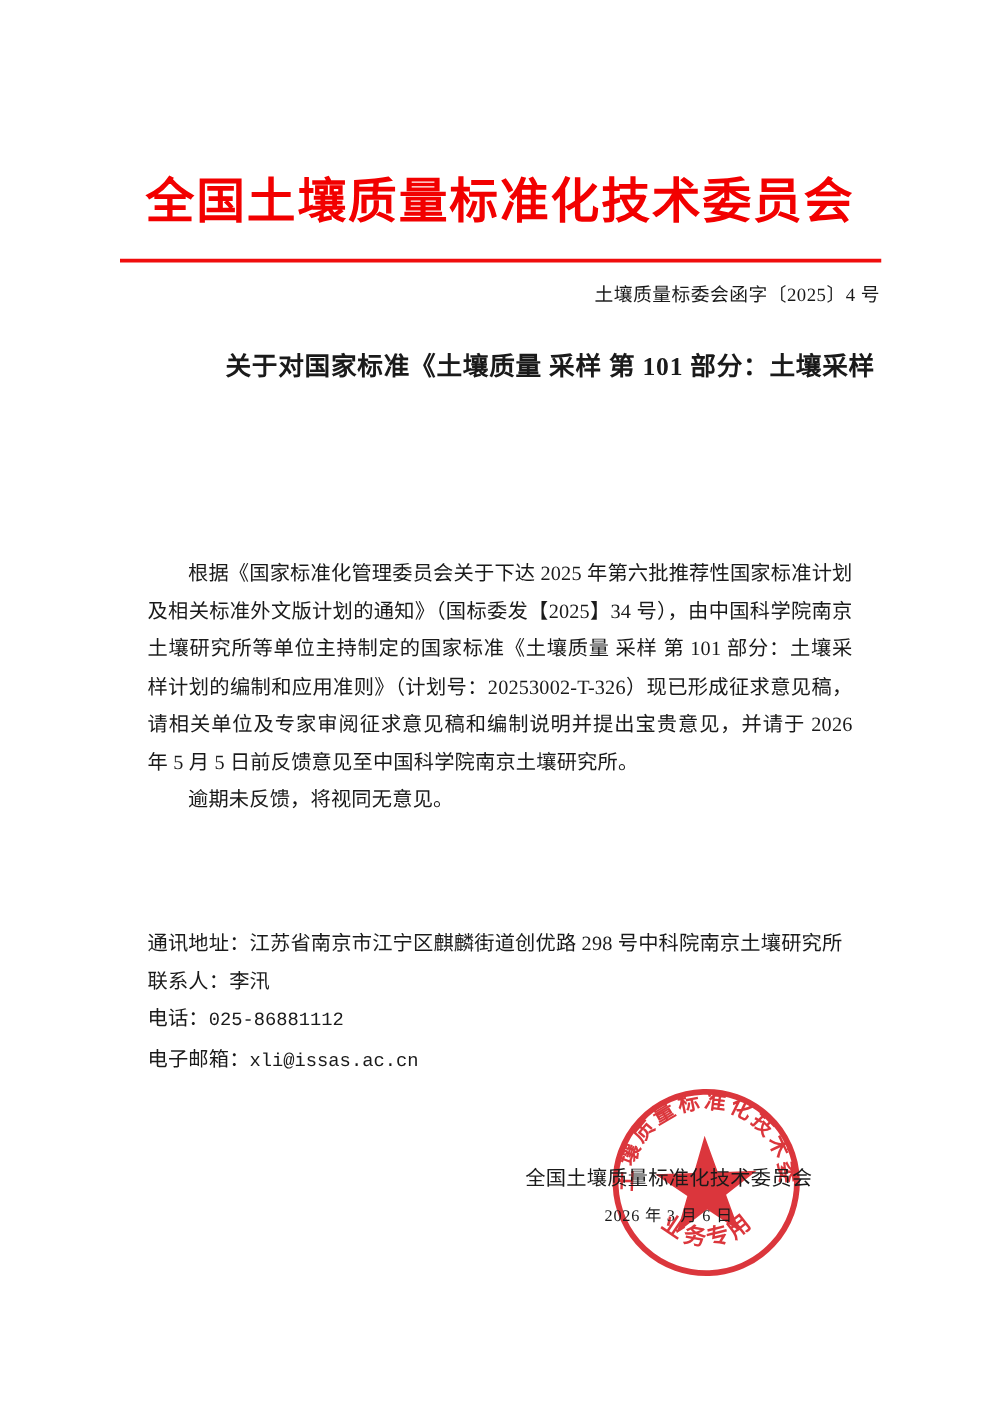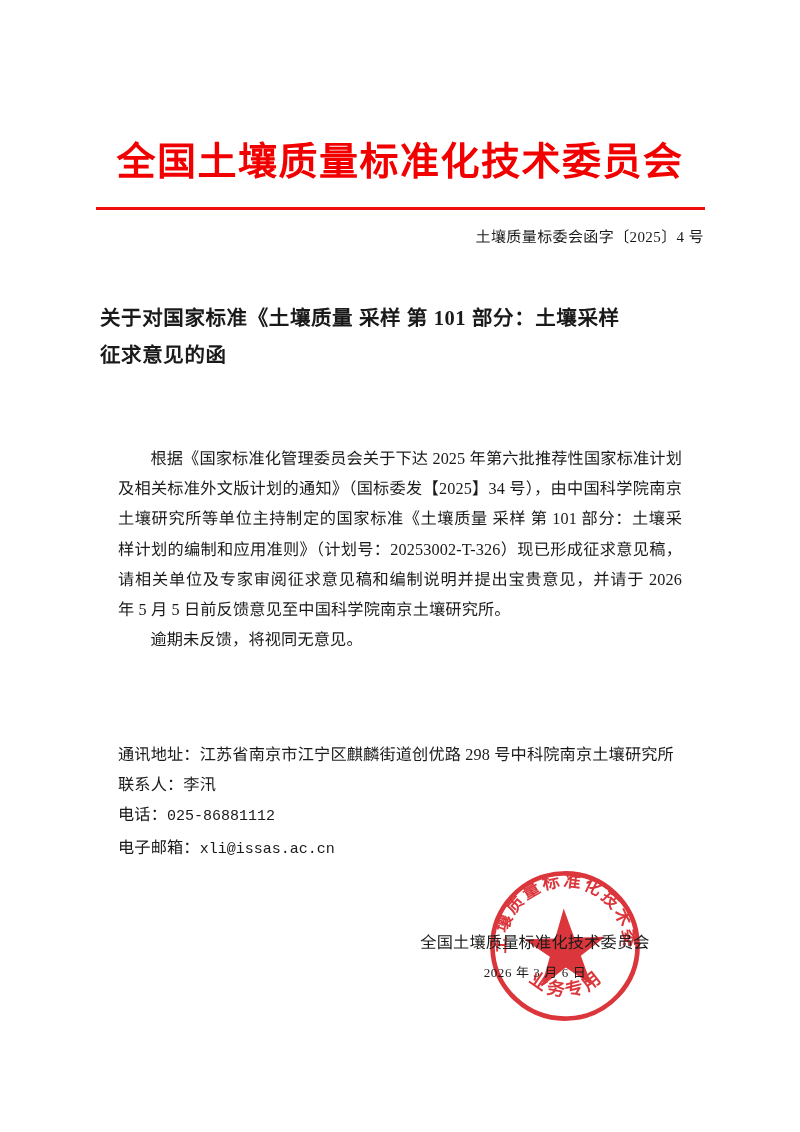--- a/index.html
+++ b/index.html
@@ -59,23 +59,23 @@
     font-size: 15px;
     line-height: 24px;
     letter-spacing: 0.4px;
     white-space: nowrap;
   }
 
   
   .title-block {
     position: absolute;
     left: 100px;
-    top: 300px;
+    top: 276px;
     width: 600px;
-    text-align: left;
+    text-align: right;
   }
   .title-line {
     font-weight: 700;
     font-size: 20.5px;
     line-height: 37px;
     letter-spacing: 0.6px;
     white-space: nowrap;
   }
 
   
@@ -165,21 +165,20 @@
 
   <div class="letterhead">
     <div class="letterhead-title" style="color:#f20000;">全国土壤质量标准化技术委员会</div>
   </div>
   <div class="letterhead-rule"></div>
 
   <div class="doc-number">土壤质量标委会函字〔2025〕4 号</div>
 
   <div class="title-block">
     <div class="title-line">关于对国家标准《土壤质量 采样 第 101 部分：土壤采样</div>
-    <div class="title-line">征求意见的函</div>
   </div>
 
   <div class="body-block">
     <p class="para indent">根据《国家标准化管理委员会关于下达 2025 年第六批推荐性国家标准计划及相关标准外文版计划的通知》（国标委发【2025】34 号），由中国科学院南京土壤研究所等单位主持制定的国家标准《土壤质量 采样 第 101 部分：土壤采样计划的编制和应用准则》（计划号：20253002-T-326）现已形成征求意见稿，请相关单位及专家审阅征求意见稿和编制说明并提出宝贵意见，并请于 2026 年 5 月 5 日前反馈意见至中国科学院南京土壤研究所。</p>
     <p class="para indent">逾期未反馈，将视同无意见。</p>
   </div>
 
   <div class="contact-block">
     <div class="contact-line">
       <span>通讯地址：</span><span>江苏省南京市江宁区麒麟街道创优路 298 号中科院南京土壤研究所</span>

